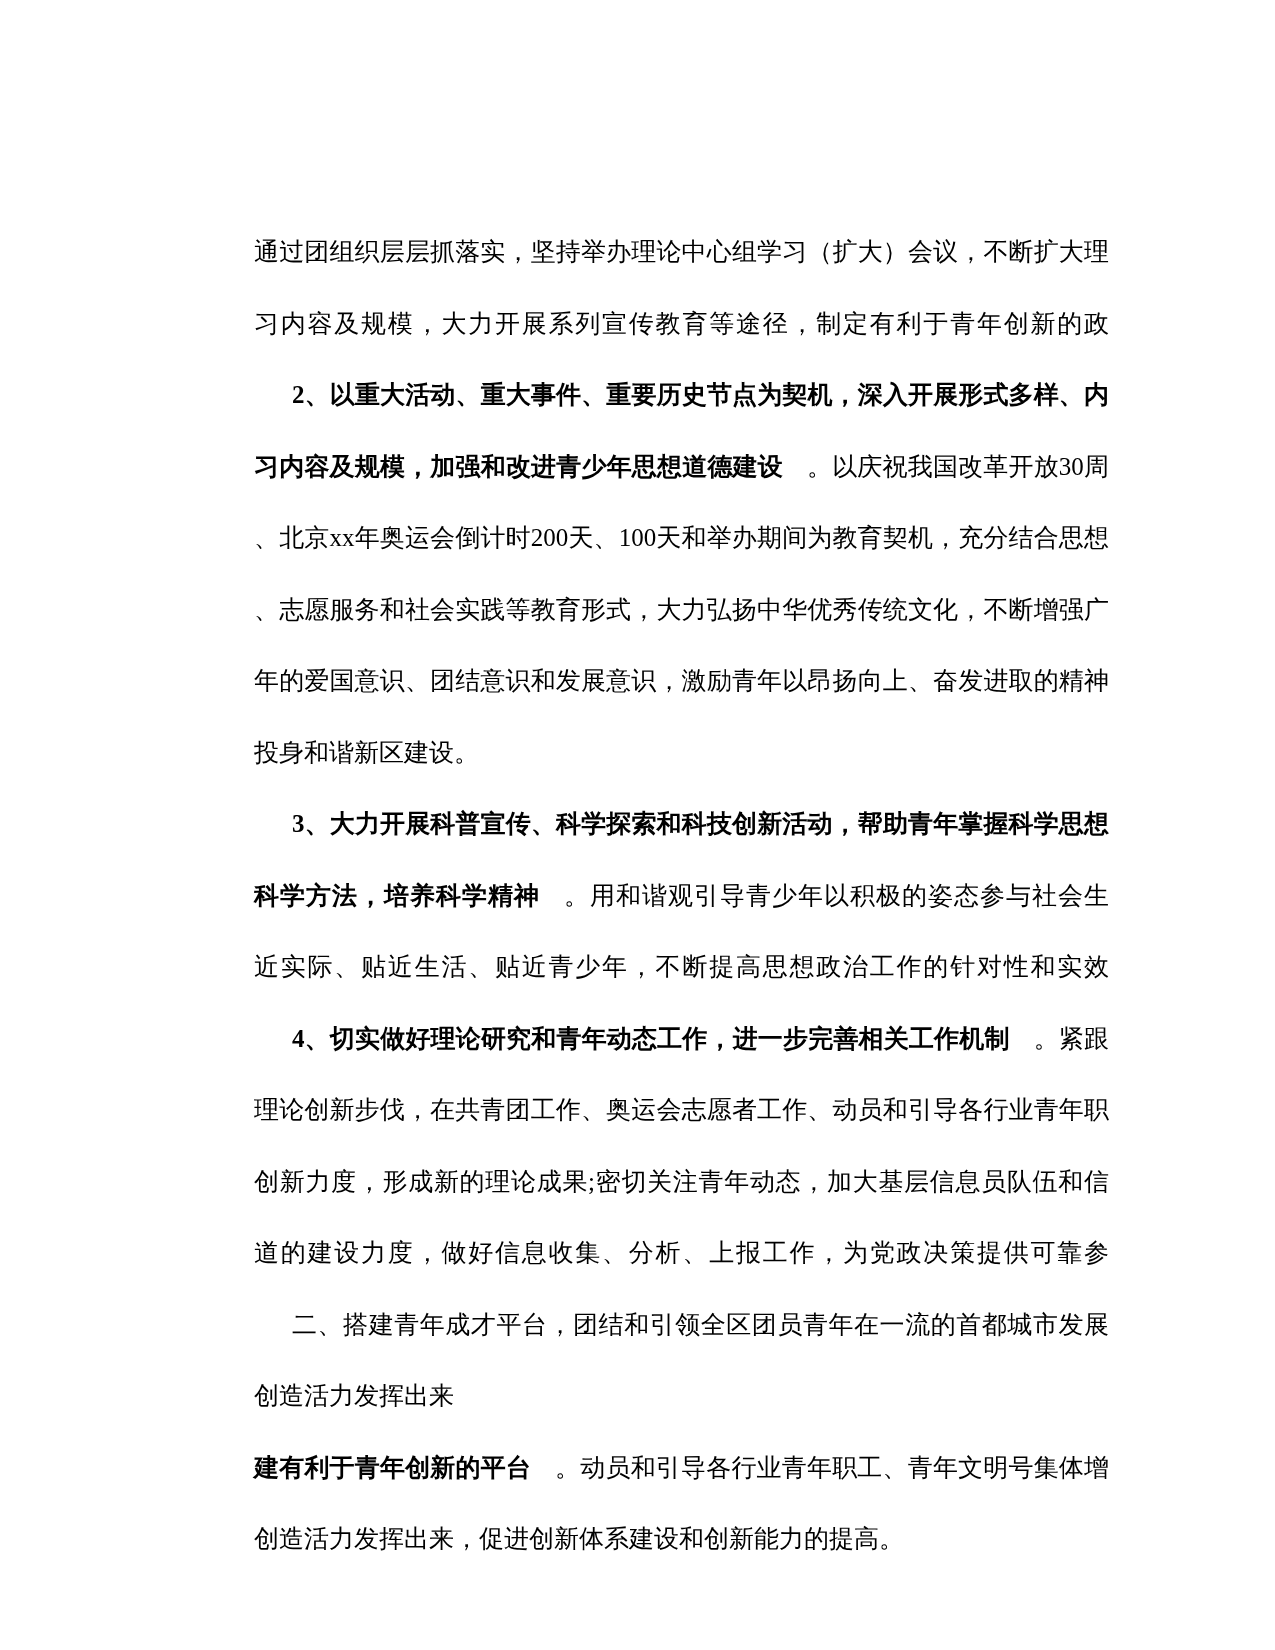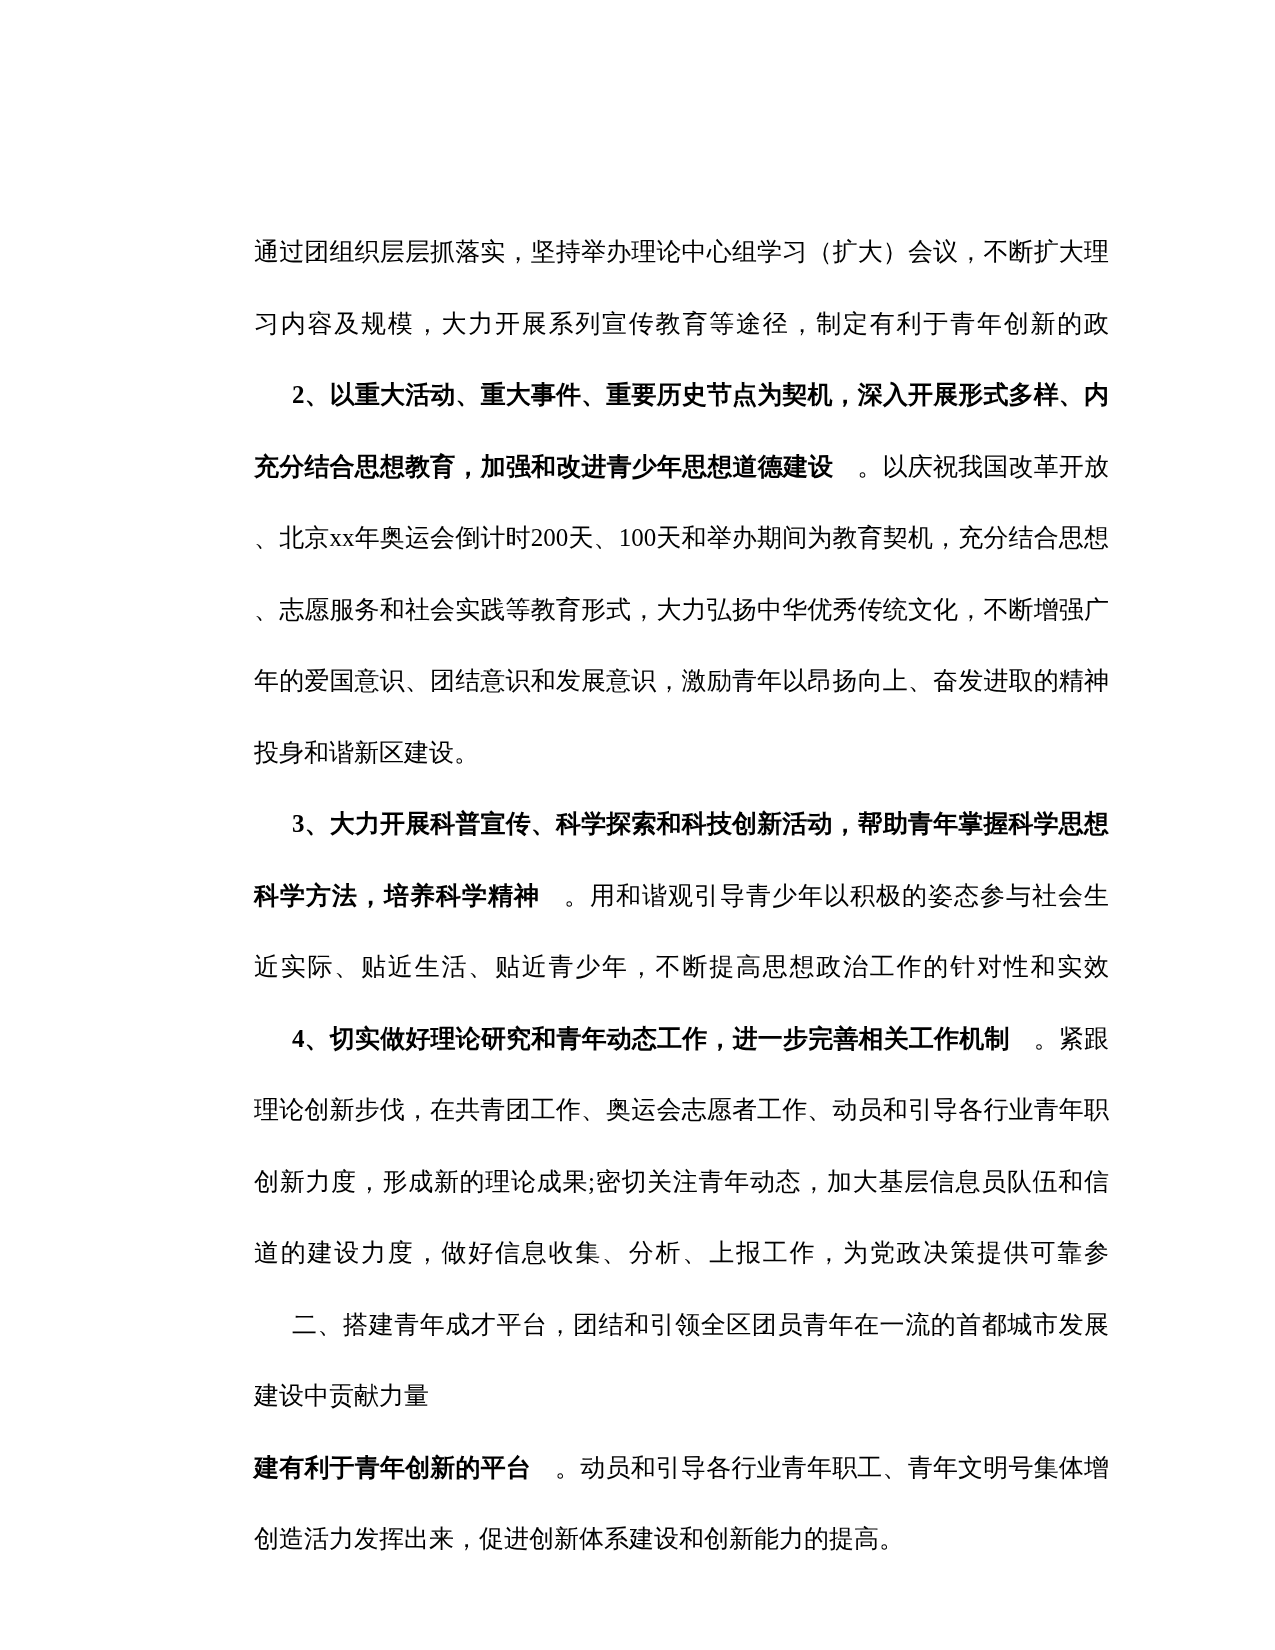--- a/index.html
+++ b/index.html
@@ -45,39 +45,39 @@
 <body>
 
 <div class="page" style="background: rgb(255, 255, 255);">
   <div class="text-block" style="color: rgb(0, 0, 0);">
       <div class="paragraph">
         <div class="line"><span class="run">通过团组织层层抓落实，坚持举办理论中心组学习（扩大）会议，不断扩大理论学</span></div>
         <div class="line short"><span class="run">习内容及规模，大力开展系列宣传教育等途径，制定有利于青年创新的政策。</span></div>
       </div>
       <div class="paragraph">
         <div class="line indent"><span class="run bold">2、以重大活动、重大事件、重要历史节点为契机，深入开展形式多样、内容</span></div>
-        <div class="line"><span class="run bold">充分结合思想教育，加强和改进青少年思想道德建设</span><span class="run">。以庆祝我国改革开放30周年</span></div>
+        <div class="line"><span class="run bold">习内容及规模，加强和改进青少年思想道德建设</span><span class="run">。以庆祝我国改革开放30周年</span></div>
         <div class="line"><span class="run">、北京xx年奥运会倒计时200天、100天和举办期间为教育契机，充分结合思想教育</span></div>
         <div class="line"><span class="run">、志愿服务和社会实践等教育形式，大力弘扬中华优秀传统文化，不断增强广大青</span></div>
         <div class="line"><span class="run">年的爱国意识、团结意识和发展意识，激励青年以昂扬向上、奋发进取的精神状态</span></div>
         <div class="line short"><span class="run">投身和谐新区建设。</span></div>
       </div>
       <div class="paragraph">
         <div class="line indent"><span class="run bold">3、大力开展科普宣传、科学探索和科技创新活动，帮助青年掌握科学思想和</span></div>
         <div class="line"><span class="run bold">科学方法，培养科学精神</span><span class="run">。用和谐观引导青少年以积极的姿态参与社会生活，承</span></div>
         <div class="line short"><span class="run">近实际、贴近生活、贴近青少年，不断提高思想政治工作的针对性和实效性。</span></div>
       </div>
       <div class="paragraph">
         <div class="line indent"><span class="run bold">4、切实做好理论研究和青年动态工作，进一步完善相关工作机制</span><span class="run">。紧跟党的</span></div>
         <div class="line"><span class="run">理论创新步伐，在共青团工作、奥运会志愿者工作、动员和引导各行业青年职工</span></div>
         <div class="line"><span class="run">创新力度，形成新的理论成果;密切关注青年动态，加大基层信息员队伍和信息渠</span></div>
         <div class="line short"><span class="run">道的建设力度，做好信息收集、分析、上报工作，为党政决策提供可靠参考。</span></div>
       </div>
       <div class="paragraph">
         <div class="line indent"><span class="run">二、搭建青年成才平台，团结和引领全区团员青年在一流的首都城市发展新区</span></div>
-        <div class="line short"><span class="run">建设中贡献力量</span></div>
+        <div class="line short"><span class="run">创造活力发挥出来</span></div>
       </div>
       <div class="paragraph">
         <div class="line"><span class="run bold">建有利于青年创新的平台</span><span class="run">。动员和引导各行业青年职工、青年文明号集体增强创</span></div>
         <div class="line short"><span class="run">创造活力发挥出来，促进创新体系建设和创新能力的提高。</span></div>
       </div>
     </div>
 </div>
 
 </body></html>

